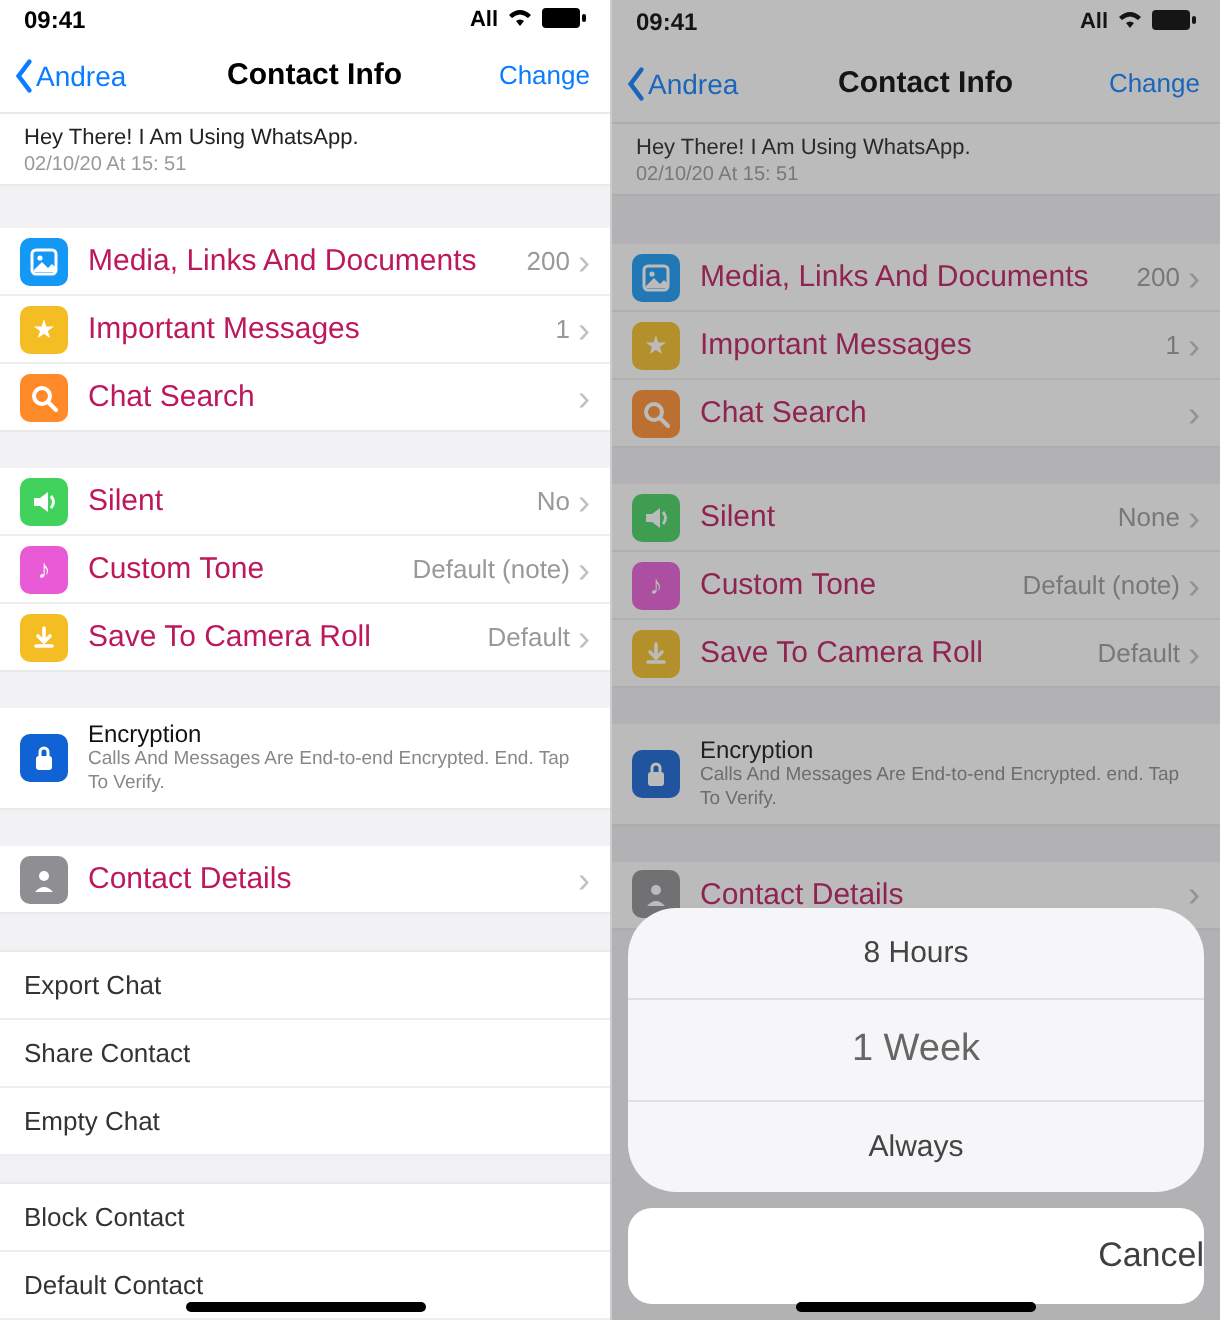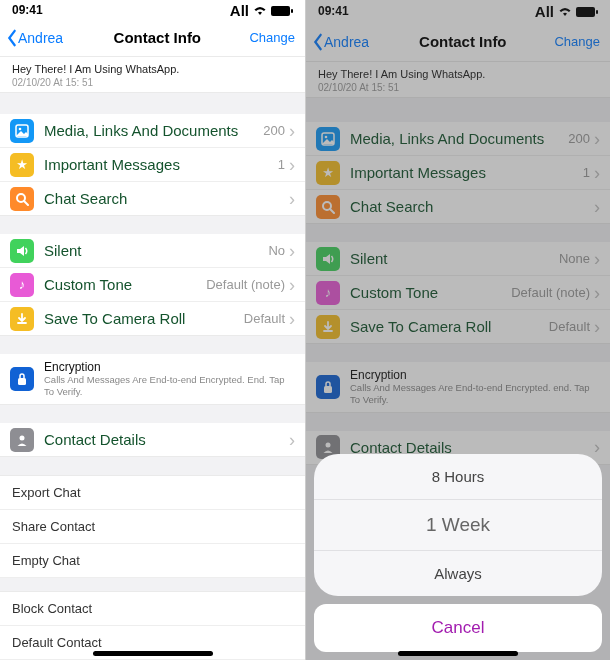--- a/index.html
+++ b/index.html
@@ -1,51 +1,51 @@
 <!DOCTYPE html>
 <html><head>
 <meta charset="utf-8">
 <style>
 * { margin: 0; padding: 0; box-sizing: border-box; font-family: -apple-system, "Helvetica Neue", Arial, sans-serif; }
 body { width: 610px; height: 660px; background: #fff; overflow: hidden; }
 .screens { display: flex; width: 610px; height: 660px; }
 .phone { width: 305px; height: 660px; background: #f2f2f4; position: relative; display: flex; flex-direction: column; overflow: hidden; }
 .phone + .phone { border-left: 1px solid #ccc; }
 .statusbar { height: 22px; display: flex; align-items: center; justify-content: space-between; padding: 0 12px; font-size: 12px; font-weight: 600; background: #fff; }
-.sb-icons { display: flex; align-items: center; gap: 4px; font-size: 15px; justify-content: center; }
+.sb-icons { display: flex; align-items: center; gap: 4px; font-size: 11px; justify-content: center; }
 .navbar { height: 40px; display: flex; align-items: center; justify-content: space-between; padding: 0 4px; background: #fff; border-bottom: 1px solid #eaeaea; }
 .nav-back { color: #0a7cff; font-size: 14px; display: flex; align-items: center; padding: 0 2px; }
 .nav-back svg { width: 12px; height: 18px; }
 .nav-title { font-size: 15px; font-weight: 600; color: #000; }
 .nav-right { color: #0a7cff; font-size: 13px; padding-right: 6px; }
 .status-block { background: #fff; padding: 6px 12px 4px; font-size: 11px; color: #222; border-bottom: 1px solid #eaeaea; }
 .status-date { color: #999; font-size: 10px; margin-top: 2px; }
 .spacer { height: 24px; }
 .group { background: #fff; margin-bottom: 18px; }
 .row { display: flex; align-items: center; height: 34px; padding: 0 10px; border-bottom: 1px solid #eee; position: relative; }
 .row:last-child { border-bottom: 1px solid #eaeaea; }
 .row-icon { width: 24px; height: 24px; border-radius: 5px; margin-right: 10px; display: flex; align-items: center; justify-content: center; flex-shrink: 0; color: #fff; font-size: 13px; }
-.row-label { font-size: 15px; color: #14532d; flex: 1; white-space: nowrap; overflow: hidden; }
+.row-label { font-size: 15px; color: #be185d; flex: 1; white-space: nowrap; overflow: hidden; }
 .row-value { font-size: 13px; color: #999; margin-right: 4px; }
 .chevron { color: #c0c0c0; font-size: 18px; line-height: 1; }
 .row-sub { font-size: 9.5px; color: #888; line-height: 1.25; }
 .encrypt-row { height: auto; padding: 6px 10px; }
 .encrypt-text { display: flex; flex-direction: column; flex: 1; }
 .encrypt-title { font-size: 12px; color: #111; }
 .textrow { background: #fff; padding: 9px 12px; font-size: 13px; color: #333; border-bottom: 1px solid #eee; }
 .textrow:first-of-type { border-top: 1px solid #eaeaea; }
 .home-indicator { position: absolute; bottom: 4px; left: 50%; transform: translateX(-50%); width: 120px; height: 5px; background: #000; border-radius: 3px; }
 
 .dimmer { position: absolute; inset: 0; background: rgba(60,60,60,0.35); pointer-events: none; }
 .sheet-wrap { position: absolute; bottom: 0; left: 0; right: 0; padding: 8px; }
 .sheet { background: #f6f6f8; border-radius: 24px; overflow: hidden; margin-bottom: 8px; }
 .sheet-opt { text-align: center; padding: 14px 0; font-size: 15px; color: #444; border-bottom: 1px solid #e0e0e3; }
 .sheet-opt.big { font-size: 19px; color: #666; font-weight: 500; }
 .sheet-opt:last-child { border-bottom: none; }
-.cancel-btn { background: #fff; border-radius: 12px; text-align: center; padding: 14px 0; font-size: 17px; color: #a21caf; font-weight: 500; }
+.cancel-btn { background: #fff; border-radius: 12px; text-align: right; padding: 14px 0; font-size: 17px; color: #404040; font-weight: 500; }
 .blocca { position: absolute; left: 12px; bottom: 72px; font-size: 11px; color: #b02020; }
 .ic-blue { background:#1398f6;} .ic-yellow{background:#f5bd24;} .ic-orange{background:#ff8a2a;}
 .ic-green{background:#41d25c;} .ic-pink{background:#e85ad6;} .ic-gold{background:#f5bd24;}
 .ic-lock{background:#1162d4;} .ic-gray{background:#8e8e93;}
 </style>
 </head>
 <body>
 
 <div class="screens">
 

